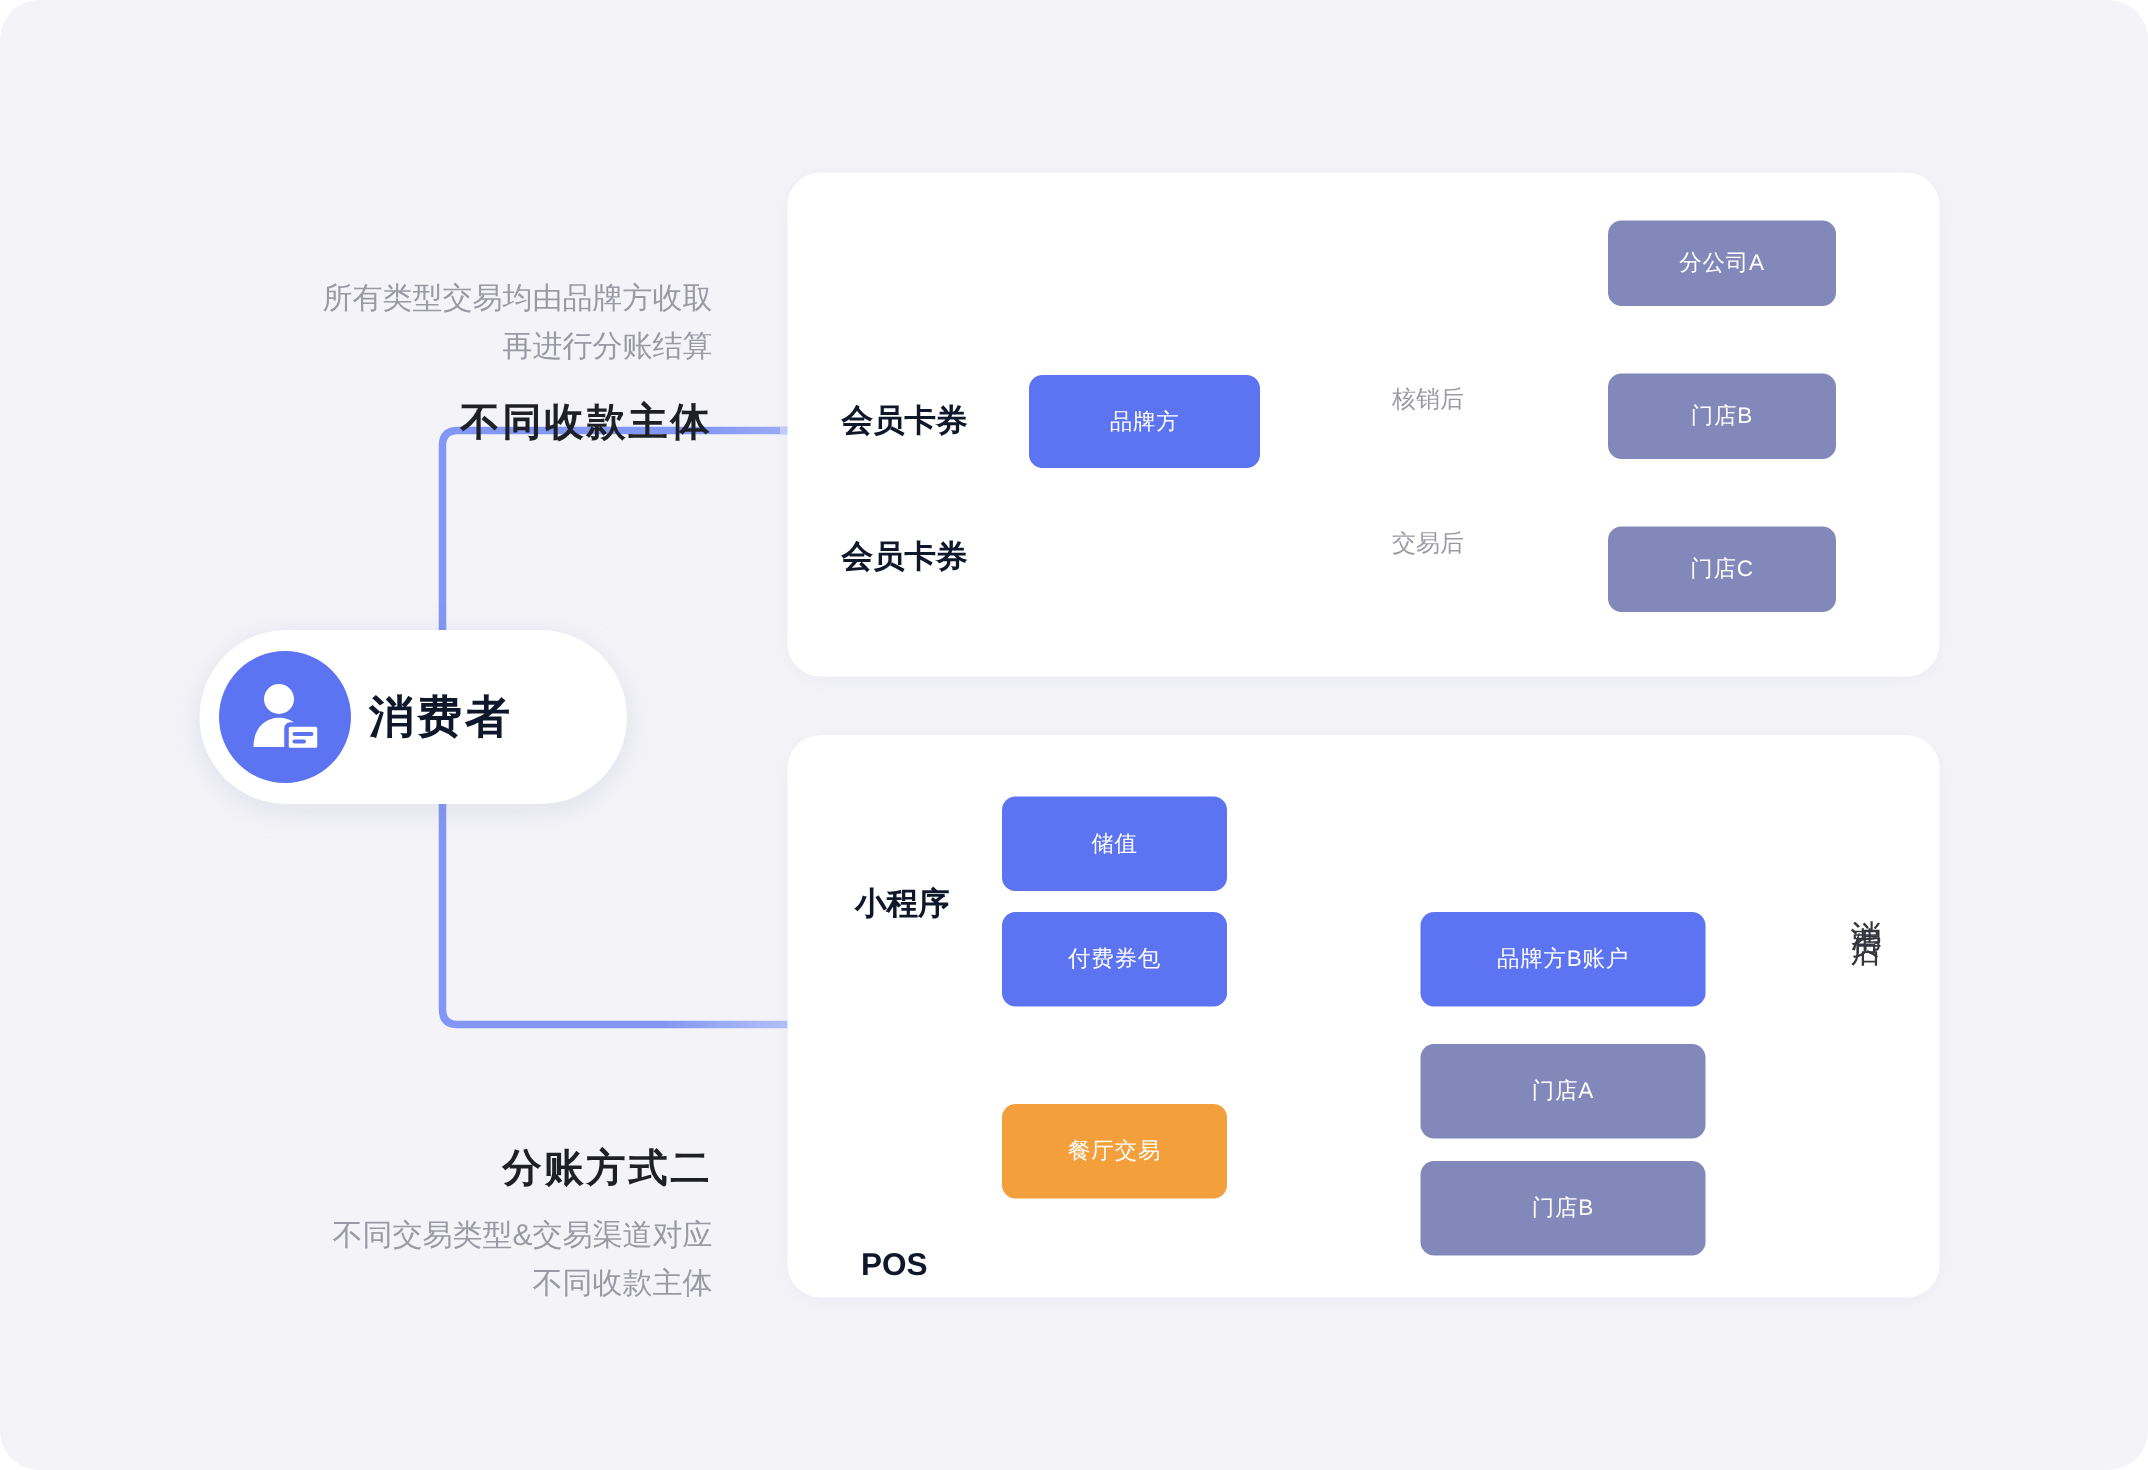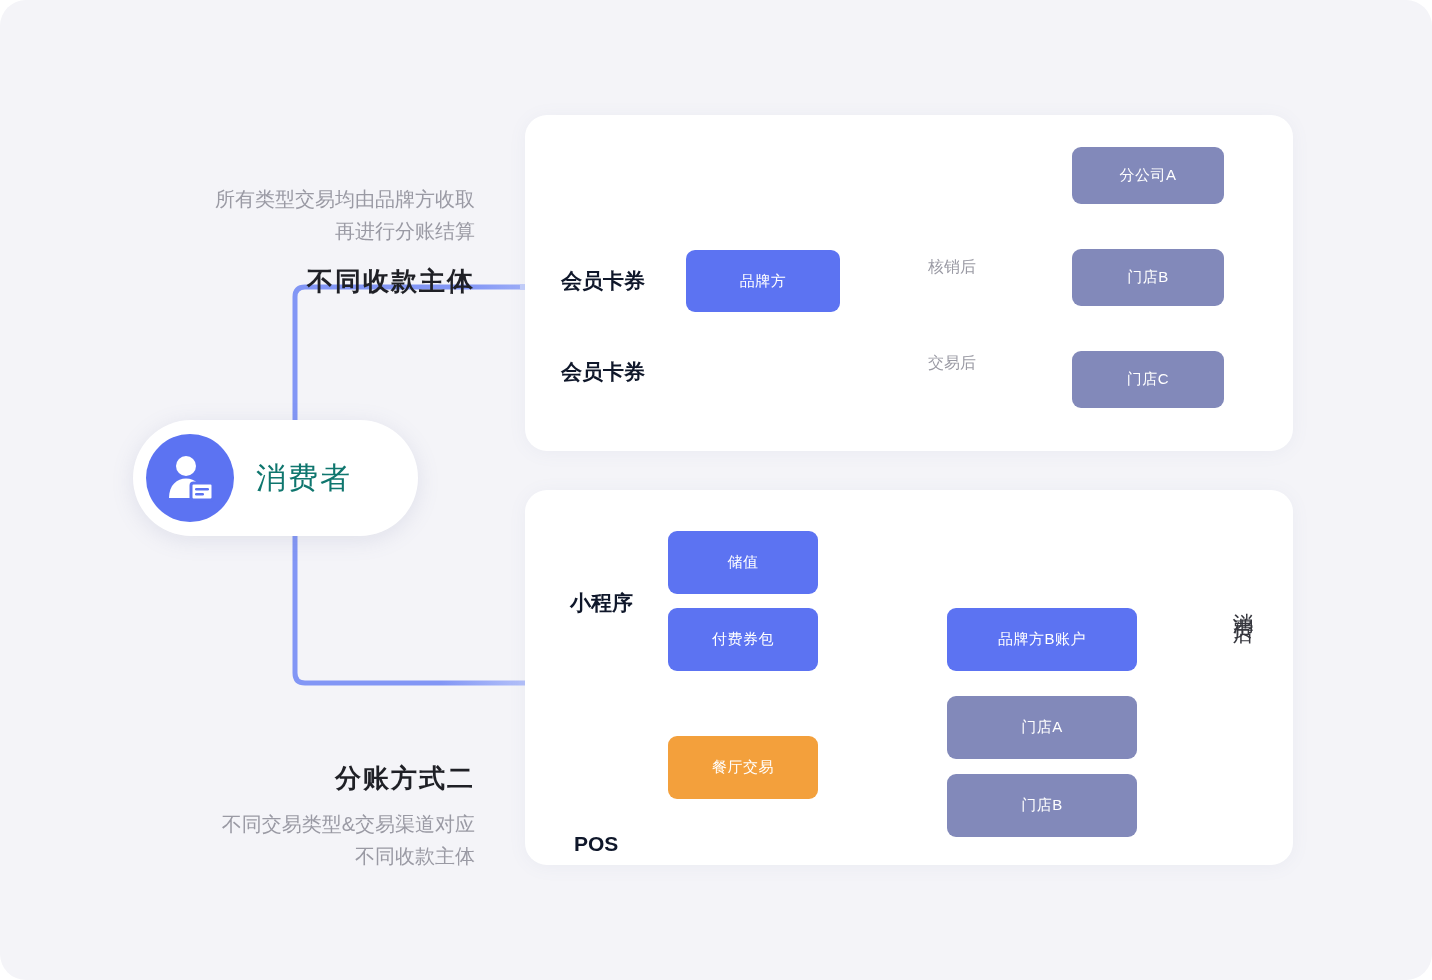--- a/index.html
+++ b/index.html
@@ -74,24 +74,25 @@
   }
   #consumer-avatar {
     width: 88px; height: 88px;
     margin-left: 13px;
     border-radius: 50%;
     background: #5c73f2;
     display: flex; align-items: center; justify-content: center;
     flex: none;
   }
   #consumer-label {
-    margin-left: 22px;
+    margin-left: 12px;
     font-size: 30px;
-    color: #0f766e;
+    color: #0f172a;
     letter-spacing: 2px;
+    font-weight: bold;
   }
 
   
   .wires { position: absolute; left: 0; top: 0; width: 1432px; height: 980px; pointer-events: none; }
 </style>
 </head>
 <body>
 
 <div id="stage">
 

